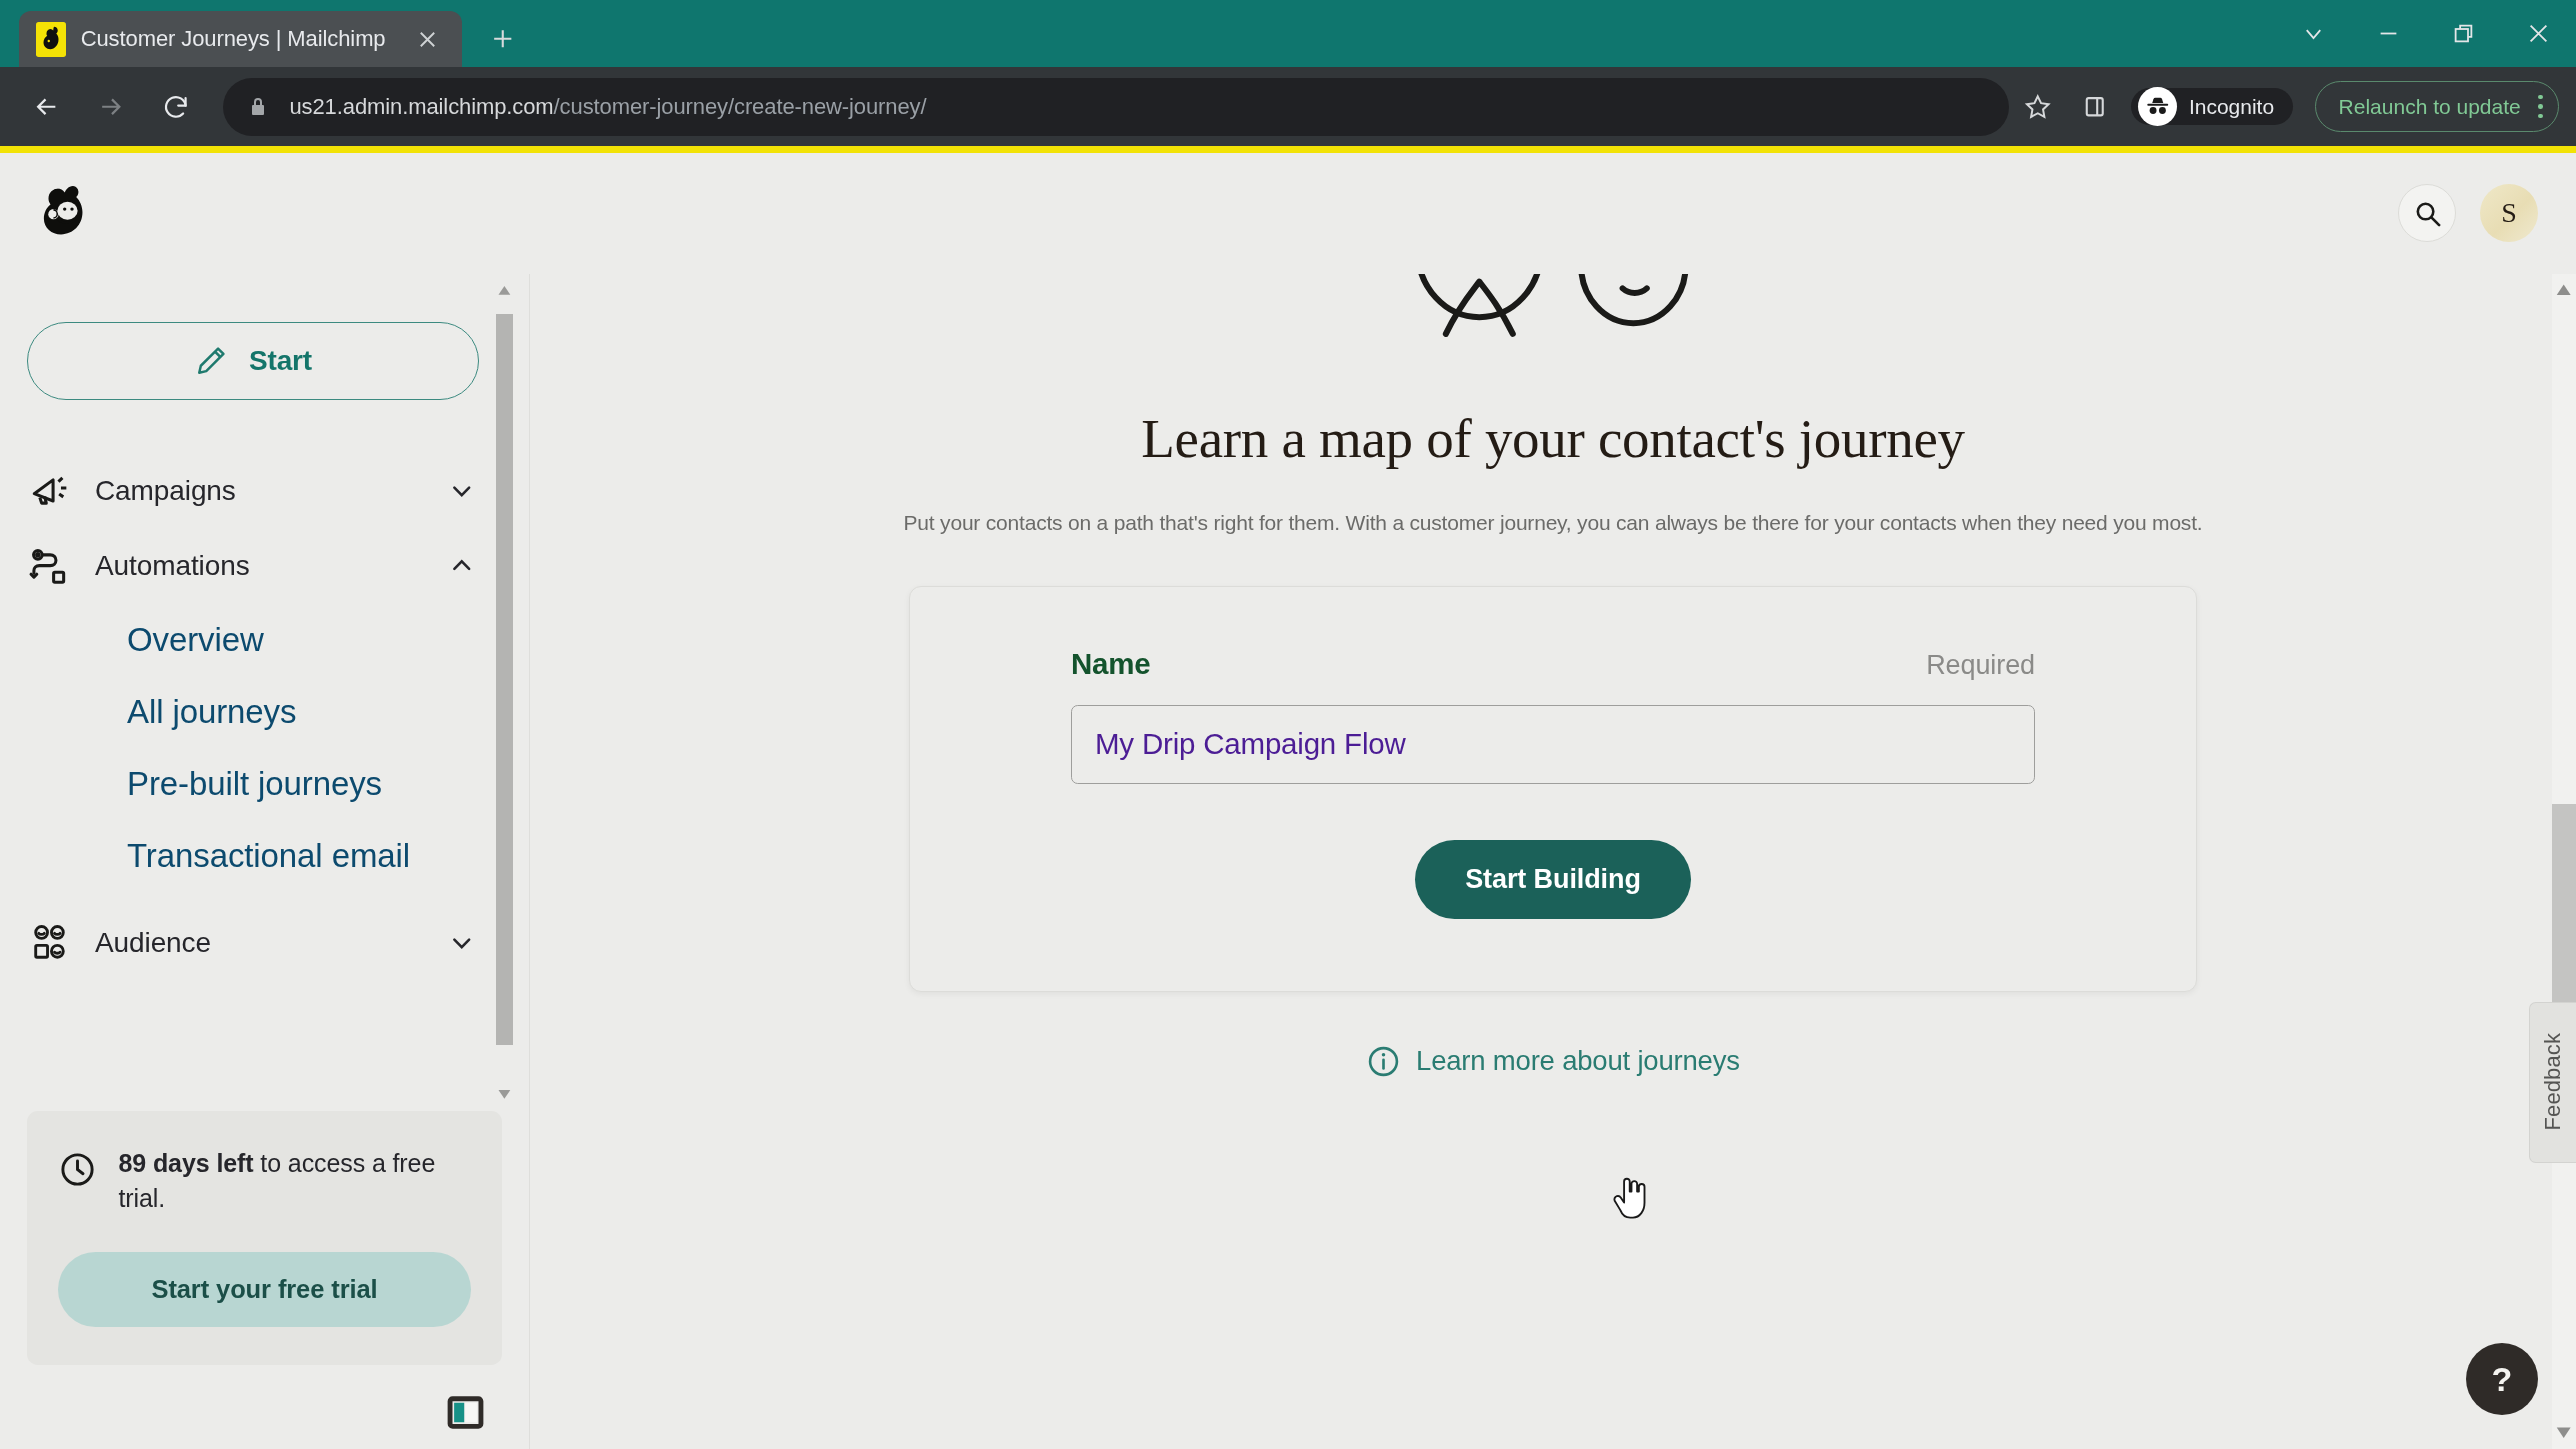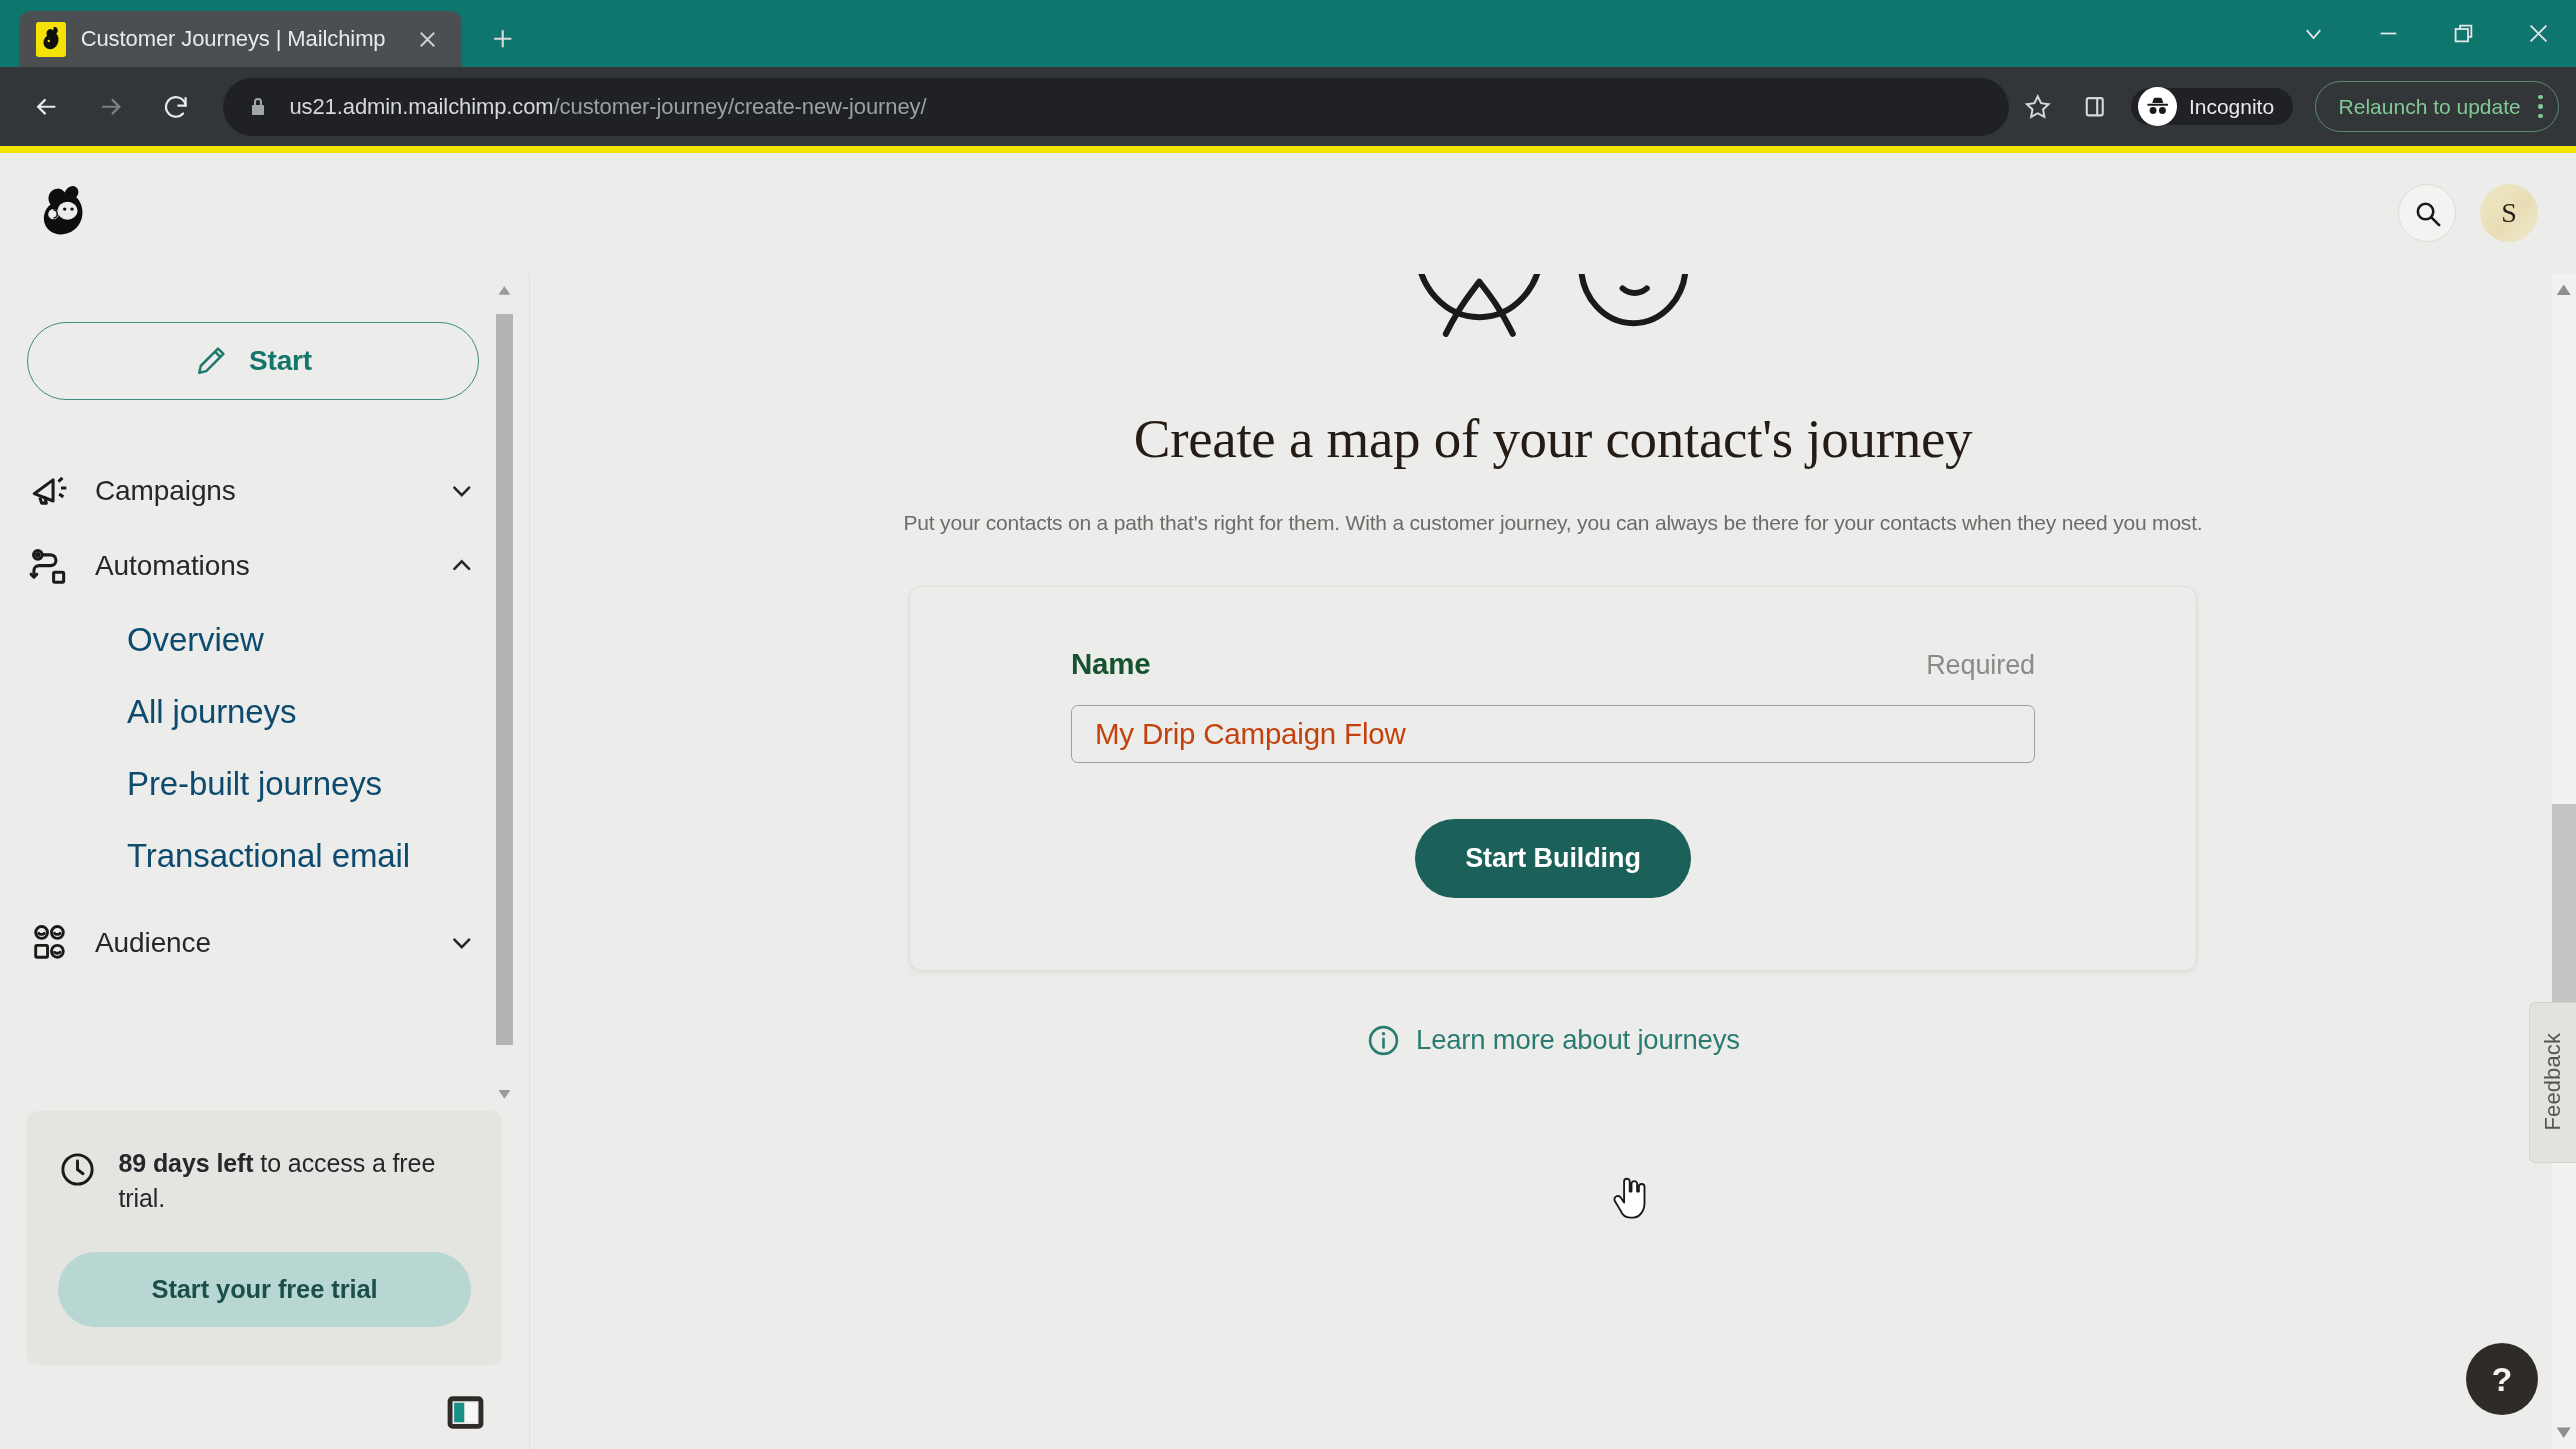--- a/index.html
+++ b/index.html
@@ -209,23 +209,23 @@
     padding:60px 161px 72px 161px;
     display:flex; flex-direction:column; align-items:center;
   }
   .field-head {
     width:100%; display:flex; align-items:baseline; justify-content:space-between;
     margin-bottom:24px;
   }
   .field-label { font-size:29.5px; color:#14532d; letter-spacing:-0.2px;font-weight:bold; }
   .field-req { font-size:27px; color:#8a8a88; letter-spacing:-0.1px; }
   .field-input {
-    width:100%; height:58px; border:0.7px solid #9e9e9c; border-radius:6.7px;
+    width:100%; height:79px; border:0.7px solid #9e9e9c; border-radius:6.7px;
     background:#ececea; display:flex; align-items:center; padding:0 23px;
-    font-size:29.5px; color:#c2410c; letter-spacing:-0.2px;
+    font-size:29.5px; color:#4c1d95; letter-spacing:-0.2px;
   }
   .start-btn {
     margin-top:56px; height:79px; padding:0 50px; border-radius:40px;
     background:#1b6159; color:#fff; font-size:27px; font-weight:700;
     display:flex; align-items:center; justify-content:center; letter-spacing:-0.1px;
     position:relative;
   }
   .learn {
     margin-top:52px; display:flex; align-items:center; gap:14.8px;
     font-size:27.5px; color:#2a7c72; letter-spacing:-0.2px;
@@ -530,21 +530,21 @@
             <ellipse cx="390" cy="175" rx="92" ry="100"></ellipse>
             <path d="M340 300c20-42 38-62 50-78 14 18 30 38 50 78"></path>
             <path d="M352 168c14-12 34-12 48 0M392 168c14-12 34-12 48 0"></path>
             <ellipse cx="620" cy="198" rx="78" ry="86"></ellipse>
             <ellipse cx="596" cy="186" rx="25" ry="12" fill="#1a1a18"></ellipse>
             <ellipse cx="648" cy="186" rx="25" ry="12" fill="#1a1a18"></ellipse>
             <path d="M604 232c10 9 26 9 36 0"></path>
           </svg>
         </div>
 
-        <h1 class="h1">Create a map of your contact's journey</h1>
+        <h1 class="h1">Learn a map of your contact's journey</h1>
         <p class="sub">Put your contacts on a path that's right for them. With a customer journey, you can always be there for your contacts when they need you most.</p>
 
         <div class="card">
           <div class="field-head">
             <span class="field-label">Name</span>
             <span class="field-req">Required</span>
           </div>
           <div class="field-input" placeholder="Name your journey">My Drip Campaign Flow</div>
           <div class="start-btn">Start Building</div>
         </div>

